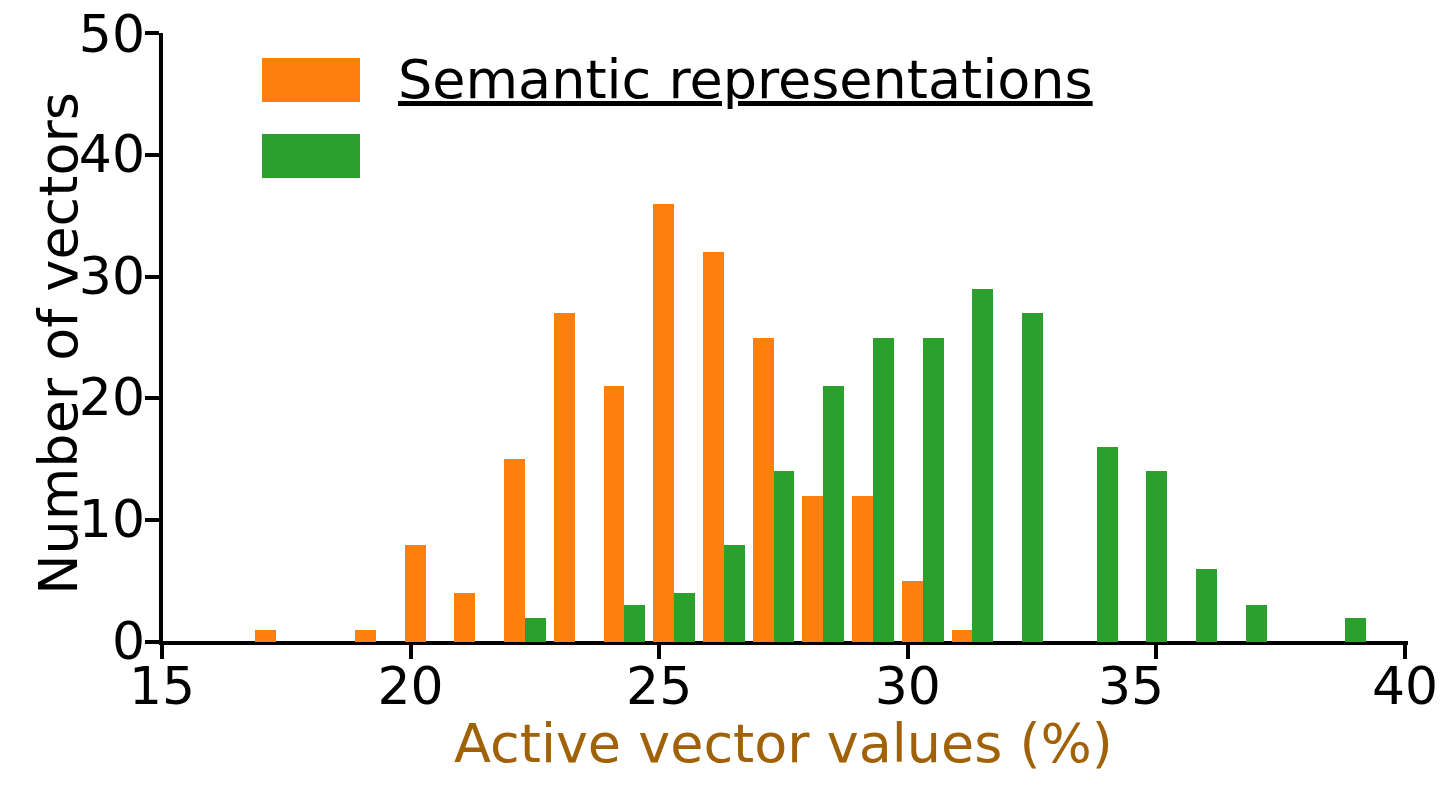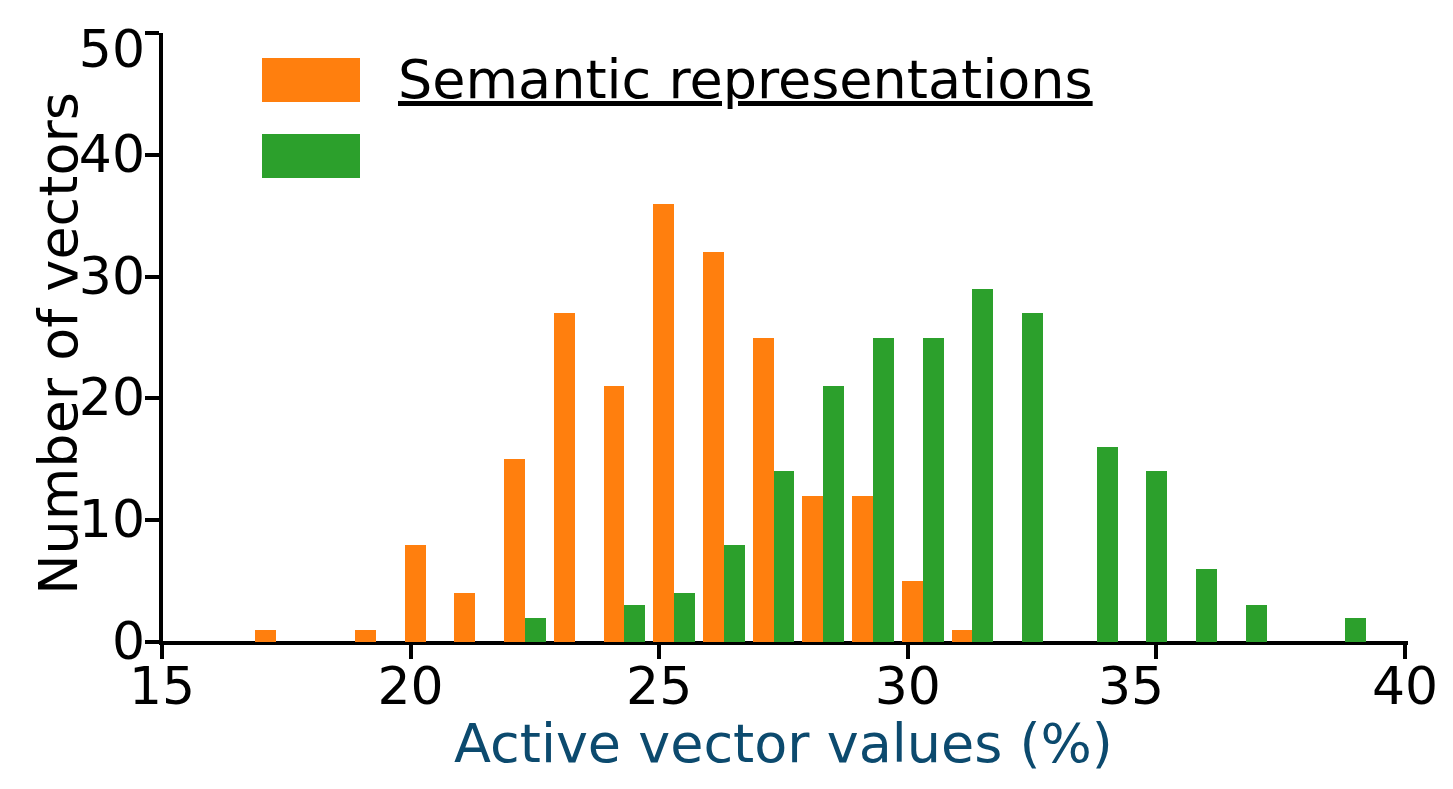--- a/index.html
+++ b/index.html
@@ -91,21 +91,21 @@
     transform-origin: center center;
     white-space: nowrap;
   }
   #xlabel {
     position: absolute;
     left: 162px;
     top: 712px;
     width: 1243px;
     text-align: center;
     font-size: 54px;
-    color: #0c4a6e;
+    color: #a16207;
     white-space: nowrap;
   }
 
   
   .bar {
     position: absolute;
     bottom: 0;
   }
 
   
@@ -146,21 +146,21 @@
       <div class="ytick-label" style="top: 615px;">0</div>
       <div class="ytick" style="top: 518.2px;"></div>
       <div class="ytick-label" style="top: 493.2px;">10</div>
       <div class="ytick" style="top: 396.4px;"></div>
       <div class="ytick-label" style="top: 371.4px;">20</div>
       <div class="ytick" style="top: 274.6px;"></div>
       <div class="ytick-label" style="top: 249.6px;">30</div>
       <div class="ytick" style="top: 152.8px;"></div>
       <div class="ytick-label" style="top: 127.8px;">40</div>
       <div class="ytick" style="top: 31px;"></div>
-      <div class="ytick-label" style="top: 23px;">50</div>
+      <div class="ytick-label" style="top: 8px;">50</div>
     </div>
 
   <div id="x-ticks">
       <div class="xtick" style="left: 160px;"></div>
       <div class="xtick-label" style="left: 162px;">15</div>
       <div class="xtick" style="left: 408.6px;"></div>
       <div class="xtick-label" style="left: 410.6px;">20</div>
       <div class="xtick" style="left: 657.2px;"></div>
       <div class="xtick-label" style="left: 659.2px;">25</div>
       <div class="xtick" style="left: 905.8px;"></div>

